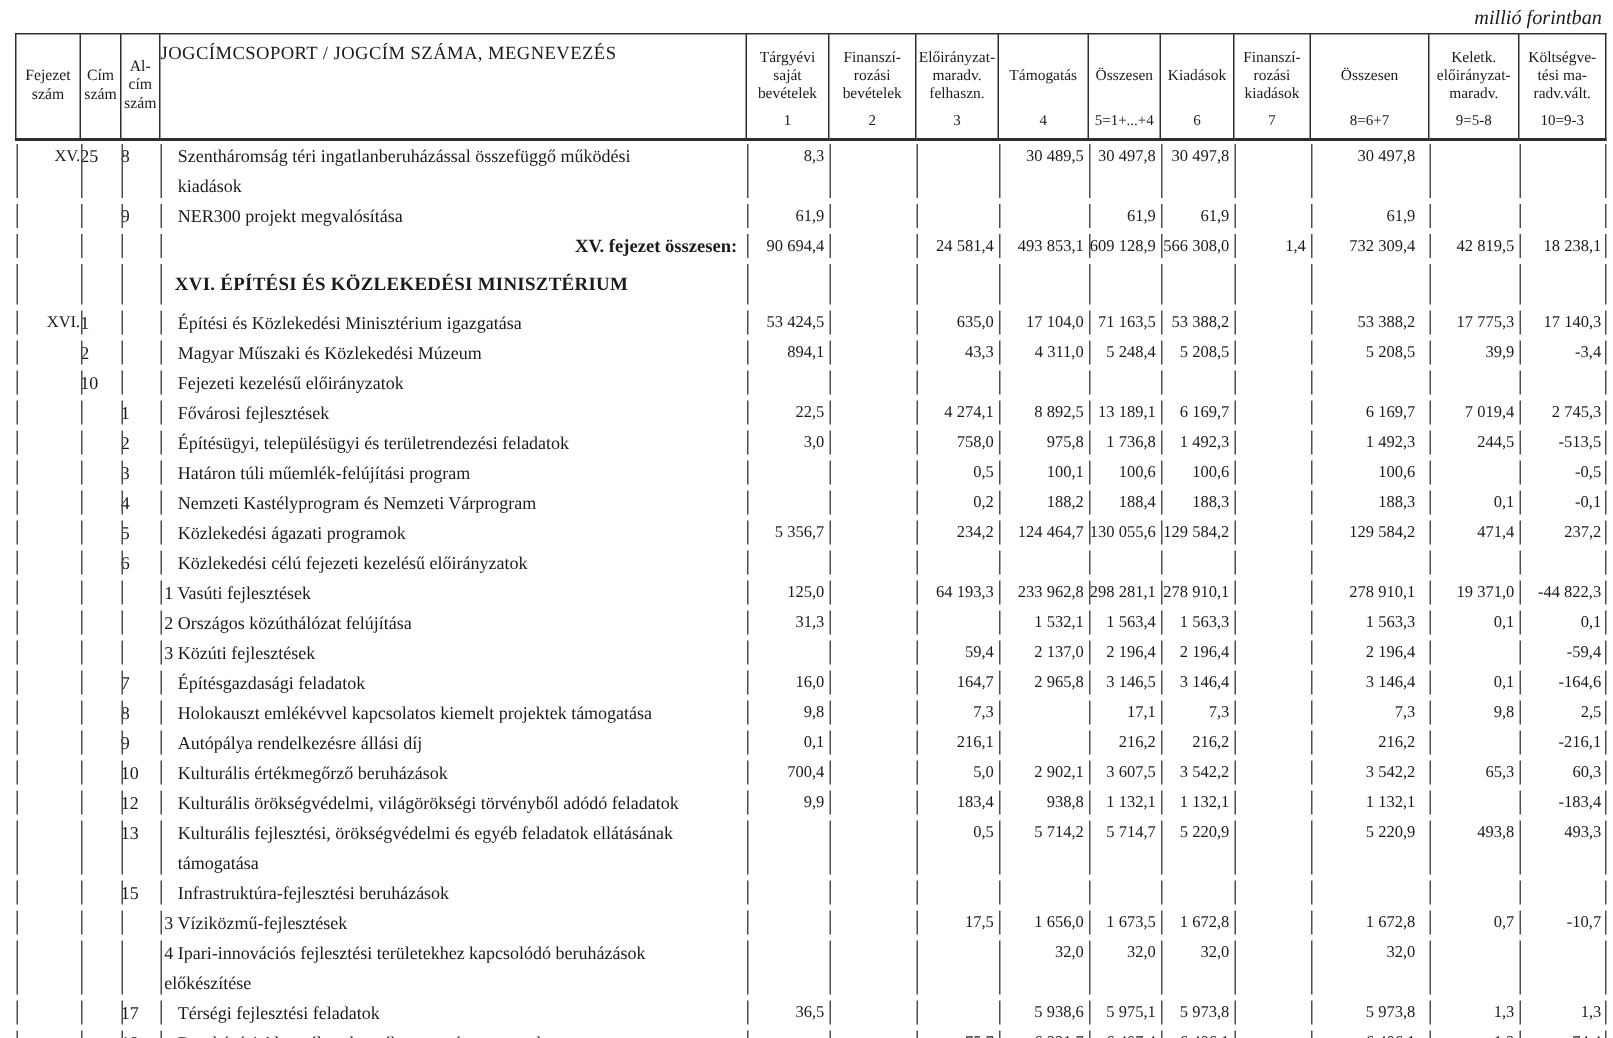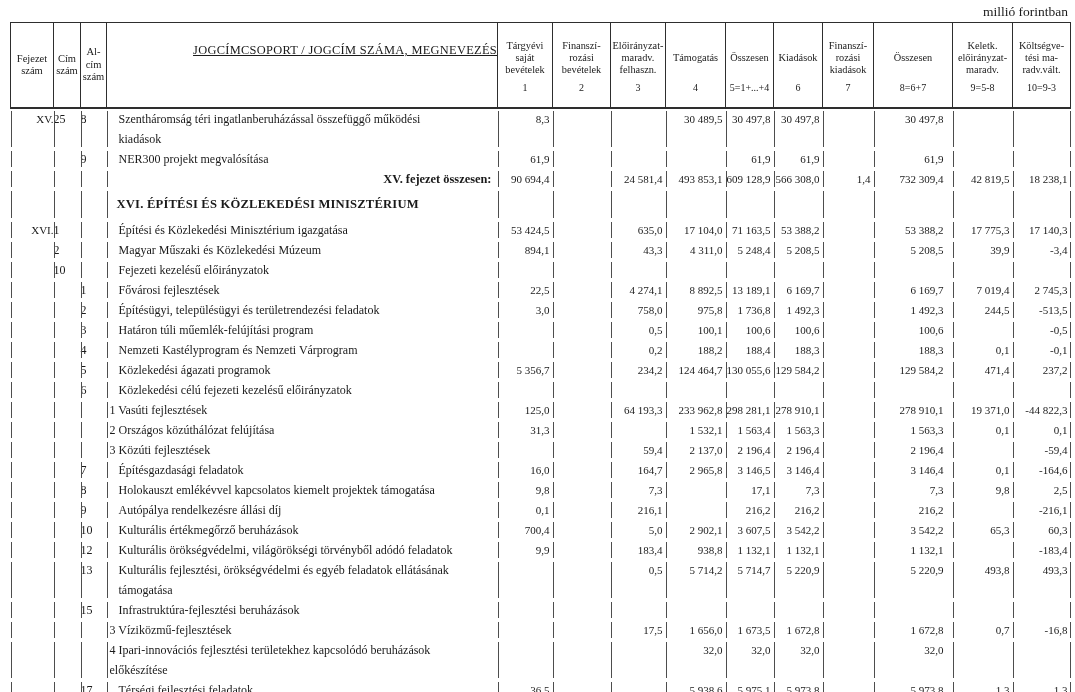--- a/index.html
+++ b/index.html
@@ -2,42 +2,42 @@
 <html><head>
 <meta charset="utf-8">
 <style>
   html,body{margin:0;padding:0;overflow:hidden;background:#fff;}
   .page{
     position:relative;width:1075px;height:692px;box-sizing:border-box;
     padding:2px 5px 0 10px;background:#fff;color:#1a1a1a;
     font-family:"Liberation Serif","DejaVu Serif",serif;
   }
   .unit-note{
-    text-align:right;font-size:13.5px;height:18px;
+    text-align:right;font-style:italic;font-size:13.5px;height:18px;
     line-height:18px;margin:1px 2px 1px 0;
   }
   table{border-collapse:collapse;table-layout:fixed;width:1060px;}
   
   thead th{
     border:1px solid #2e2e2e;border-bottom:2px solid #2e2e2e;
     font-weight:normal;padding:0;vertical-align:middle;height:64px;
     overflow:visible;
   }
   .hwrap{display:flex;flex-direction:column;height:62px;}
   .hwrap .lab{
     flex:1;display:flex;align-items:center;justify-content:center;
     font-size:10.3px;line-height:12px;text-align:center;white-space:pre;
   }
   .hwrap .cnum{
     font-size:10px;line-height:12px;text-align:center;padding-bottom:2px;
   }
   th.side{font-size:10.5px;line-height:12.5px;text-align:center;white-space:pre;}
   th.title{
-    vertical-align:top;text-align:right;font-size:12.4px;
-    letter-spacing:.3px;padding-top:20px;white-space:nowrap;text-decoration:underline;
+    vertical-align:top;text-align:left;font-size:12.4px;
+    letter-spacing:.3px;padding-top:5px;white-space:nowrap;
   }
   
   tbody td{
     position:relative;padding:0;vertical-align:top;height:20px;
     line-height:20px;overflow:visible;
   }
   tbody td::before{
     content:"";position:absolute;left:0;top:2px;bottom:2px;width:1px;background:#4d4d4d;
   }
   tbody td:last-child::after{
@@ -540,21 +540,21 @@
           <td class="nm jog">3 Víziközmű-fejlesztések</td>
           <td class="nv"></td>
           <td class="nv"></td>
           <td class="nv">17,5</td>
           <td class="nv">1 656,0</td>
           <td class="nv">1 673,5</td>
           <td class="nv">1 672,8</td>
           <td class="nv"></td>
           <td class="nv p8">1 672,8</td>
           <td class="nv">0,7</td>
-          <td class="nv">-16,8</td>
+          <td class="nv">-10,7</td>
         </tr>
         <tr>
           <td class="cf"></td>
           <td class="cc"></td>
           <td class="ca"></td>
           <td class="nm jog">4 Ipari-innovációs fejlesztési területekhez kapcsolódó beruházások
 előkészítése</td>
           <td class="nv"></td>
           <td class="nv"></td>
           <td class="nv"></td>

